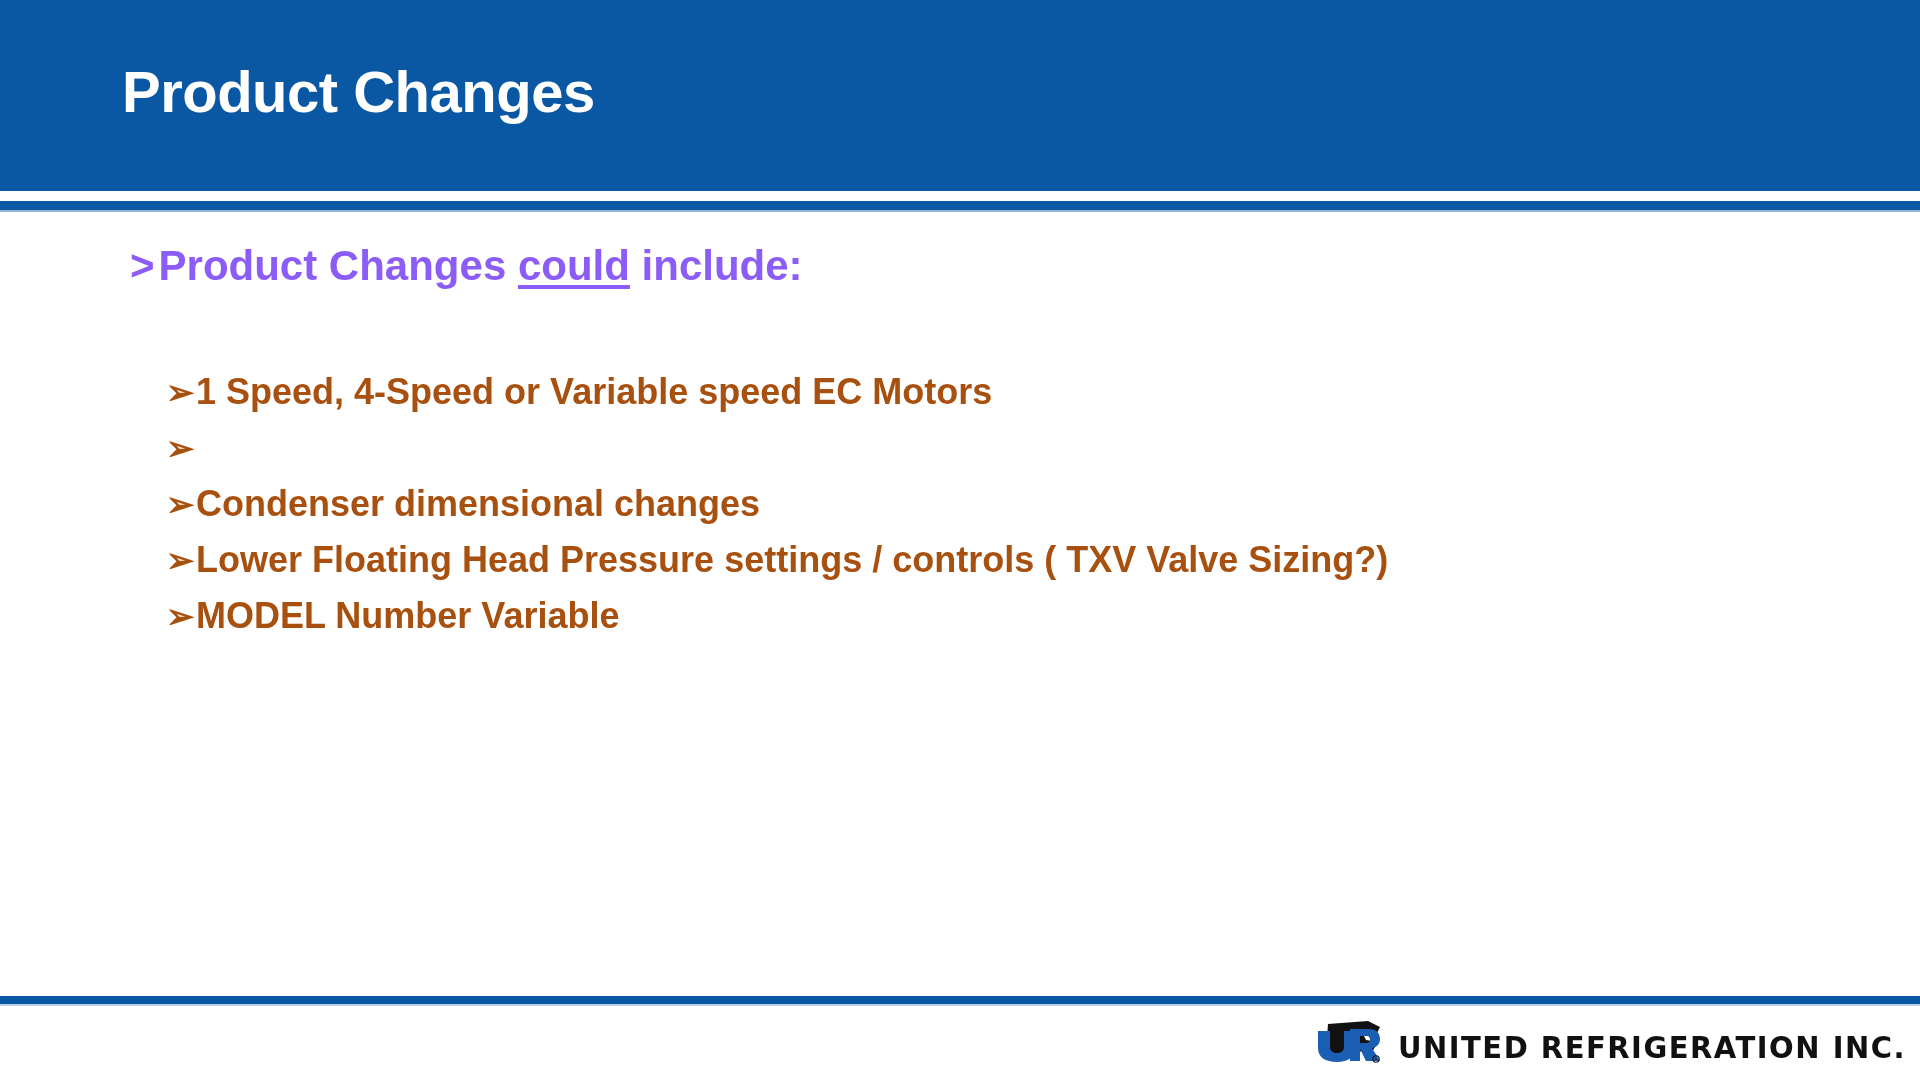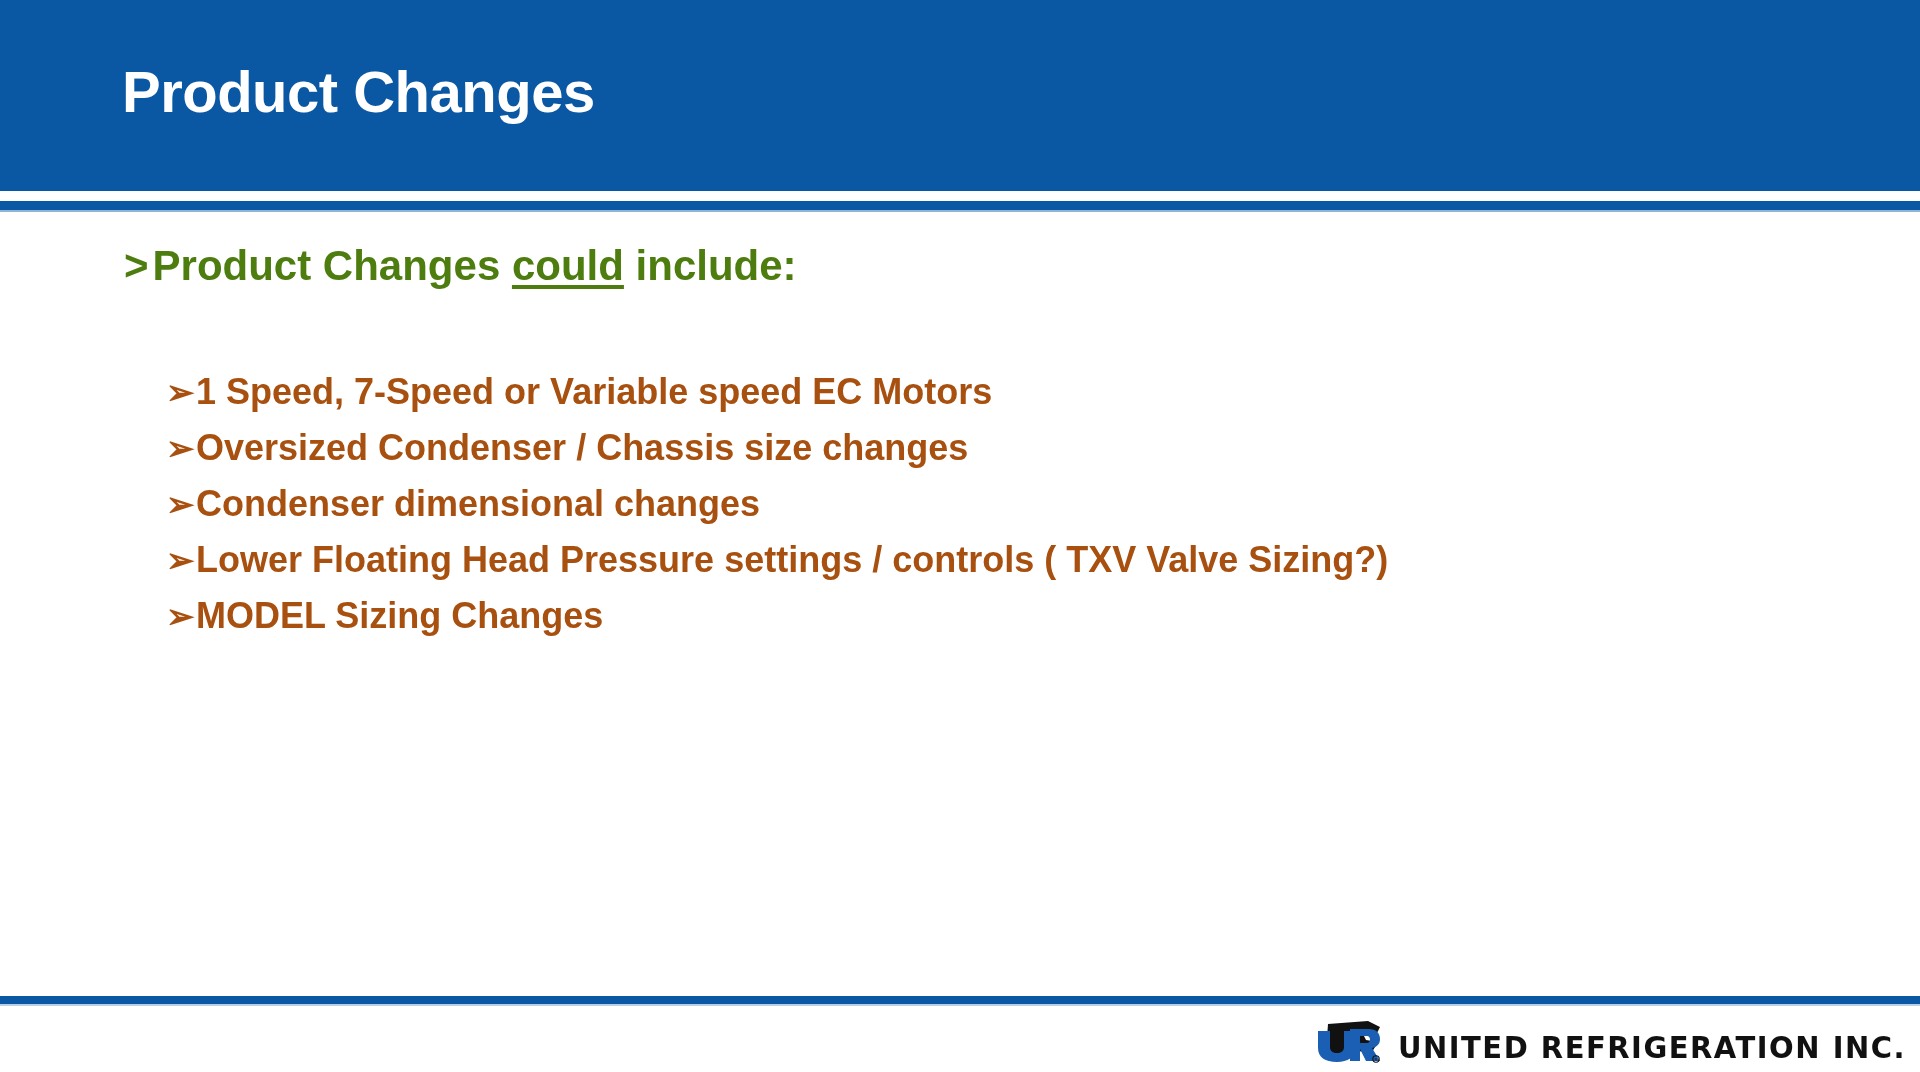--- a/index.html
+++ b/index.html
@@ -67,25 +67,25 @@
     position: absolute;
     left: 0;
     top: 212px;
     width: 1920px;
     height: 785px;
     background: #ffffff;
   }
 
   .lead-bullet {
     position: absolute;
-    left: 124px;
+    left: 130px;
     top: 28px;
     font-size: 42px;
     font-weight: bold;
-    color: #4d7c0f;
+    color: #8b5cf6;
     white-space: nowrap;
     line-height: 52px;
   }
   .lead-bullet .marker {
     display: inline-block;
     margin-right: 4px;
   }
   .lead-bullet .underlined {
     text-decoration: underline;
     text-underline-offset: 5px;
@@ -171,37 +171,36 @@
 
 <div class="content">
 
   <div class="lead-bullet">
     <span class="marker">&gt;</span><span>Product Changes </span><span class="underlined">could</span><span> include:</span>
   </div>
 
   <ul class="sub-list">
     <li class="sub-item">
       <span class="arrow-marker">➢</span>
-      <span>1 Speed, 7-Speed or Variable speed EC Motors</span>
-    </li>
-    <li class="sub-item">
-      <span class="arrow-marker">➢</span>
-      <span>Oversized Condenser / Chassis size changes</span>
+      <span>1 Speed, 4-Speed or Variable speed EC Motors</span>
+    </li>
+    <li class="sub-item">
+      <span class="arrow-marker">➢</span>
     </li>
     <li class="sub-item">
       <span class="arrow-marker">➢</span>
       <span>Condenser dimensional changes</span>
     </li>
     <li class="sub-item">
       <span class="arrow-marker">➢</span>
       <span>Lower Floating Head Pressure settings / controls ( TXV Valve Sizing?)</span>
     </li>
     <li class="sub-item">
       <span class="arrow-marker">➢</span>
-      <span>MODEL Sizing Changes</span>
+      <span>MODEL Number Variable</span>
     </li>
   </ul>
 
 </div>
 
 <div class="footer-rule"></div>
 <div class="footer-rule-hairline"></div>
 
 <div class="footer-brand">
   <div class="brand-mark">

